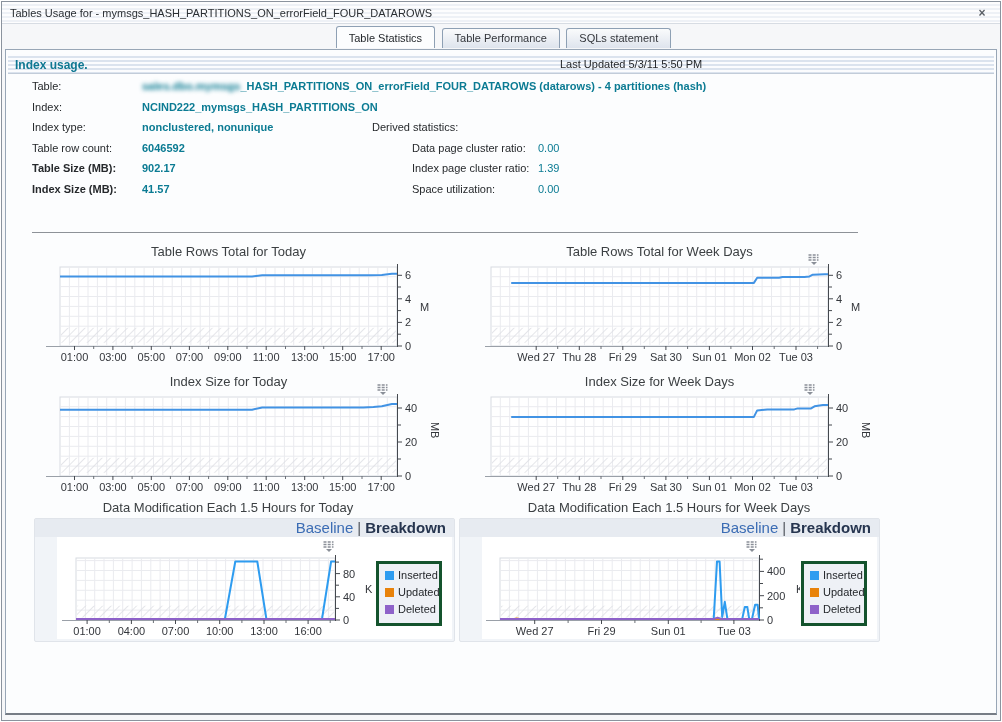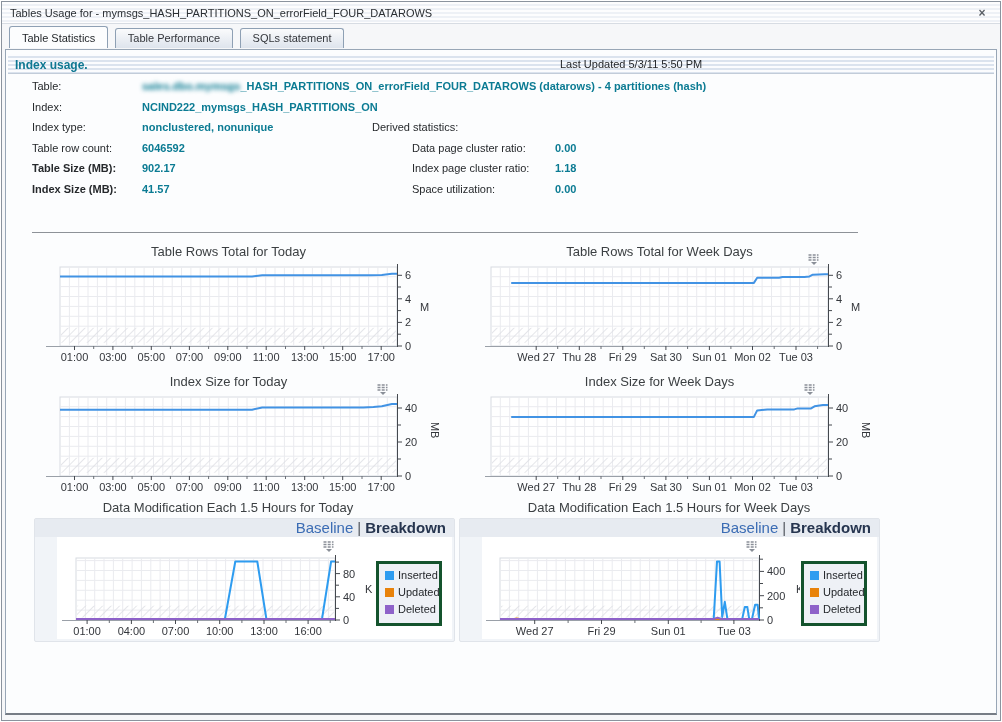--- a/index.html
+++ b/index.html
@@ -8,21 +8,21 @@
   .window { position:relative; width:1000px; height:720px; margin:1px; border:1px solid #8b939e; background:#f6f7f9; }
 
   
   .titlebar { position:relative; height:22px; line-height:22px; padding-left:8px;
     background:repeating-linear-gradient(180deg,#fdfdfe 0 2px,#eef1f6 2px 4px);
     border-bottom:1px solid #d7dce3; font-size:11px; color:#2b2f33; }
   .close-btn { position:absolute; right:10px; top:3px; width:16px; height:16px; text-align:center;
     line-height:16px; font-size:12px; font-weight:bold; color:#5a5f66; cursor:default; }
 
   
-  .tabs { position:relative; height:25px; padding-left:7px; z-index:3; }
+  .tabs { position:relative; height:25px; padding-left:7px; z-index:3;text-align:center; }
   .tab { display:inline-block; margin:4px 2px 0 0; padding:3px 12px 4px 12px; font-size:11px; color:#33363b;
     border:1px solid #8ea0b4; border-bottom:none; border-radius:3px 3px 0 0;
     background:linear-gradient(#fafbfc,#dee4ed); position:relative; top:0; }
   .tab.active { background:#fcfdfe; margin-top:2px; padding-top:5px; z-index:4; color:#1f2327; }
 
   
   .panel { position:absolute; left:3px; right:3px; top:47px; bottom:5px; background:#fcfdfe;
     border:1px solid #98a6b6; border-bottom:2px solid #767c85; z-index:2; }
 
   .section-header { position:absolute; left:2px; right:2px; top:4px; height:20px; line-height:20px;
@@ -32,21 +32,21 @@
   .last-updated { position:absolute; left:552px; top:0; font-size:11px; color:#24272b; }
 
   
   .drow { position:absolute; left:0; right:0; height:20px; font-size:11px; }
   .dlabel { position:absolute; left:26px; color:#26292c; }
   .dlabel.b { font-weight:bold; }
   .dval { position:absolute; left:136px; color:#0b7b93; font-weight:bold; white-space:nowrap; }
   .blurred { filter:blur(2.2px); }
   .derived-title { position:absolute; left:366px; color:#26292c; }
   .dlabel2 { position:absolute; left:406px; color:#26292c; }
-  .dval2 { position:absolute; left:549px; color:#0b7b93; font-weight:bold; }
+  .dval2 { position:absolute; left:532px; color:#0b7b93; font-weight:normal; }
   .hrule { position:absolute; top:182px; left:26px; width:826px; height:1px; background:#8d9298; }
 
   
   .chart-block { position:absolute; width:448px; height:126px; }
   .chart-title { font-size:13px; color:#3c4043; text-align:center; height:19px; }
   .chart-title.t1 { margin-left:38px; width:337px; }
   .chart-title.t2 { margin-left:6px; width:337px; }
   svg { display:block; }
   .axt { font:11px "Liberation Sans",sans-serif; fill:#33363b; }
 
@@ -106,21 +106,21 @@
     <div class="drow" style="top:92px">
       <span class="dlabel">Table row count:</span>
       <span class="dval">6046592</span>
       <span class="dlabel2">Data page cluster ratio:</span>
       <span class="dval2">0.00</span>
     </div>
     <div class="drow" style="top:112px">
       <span class="dlabel b">Table Size (MB):</span>
       <span class="dval">902.17</span>
       <span class="dlabel2">Index page cluster ratio:</span>
-      <span class="dval2">1.18</span>
+      <span class="dval2">1.39</span>
     </div>
     <div class="drow" style="top:133px">
       <span class="dlabel b">Index Size (MB):</span>
       <span class="dval">41.57</span>
       <span class="dlabel2">Space utilization:</span>
       <span class="dval2">0.00</span>
     </div>
 
     <div class="hrule"></div>
 

